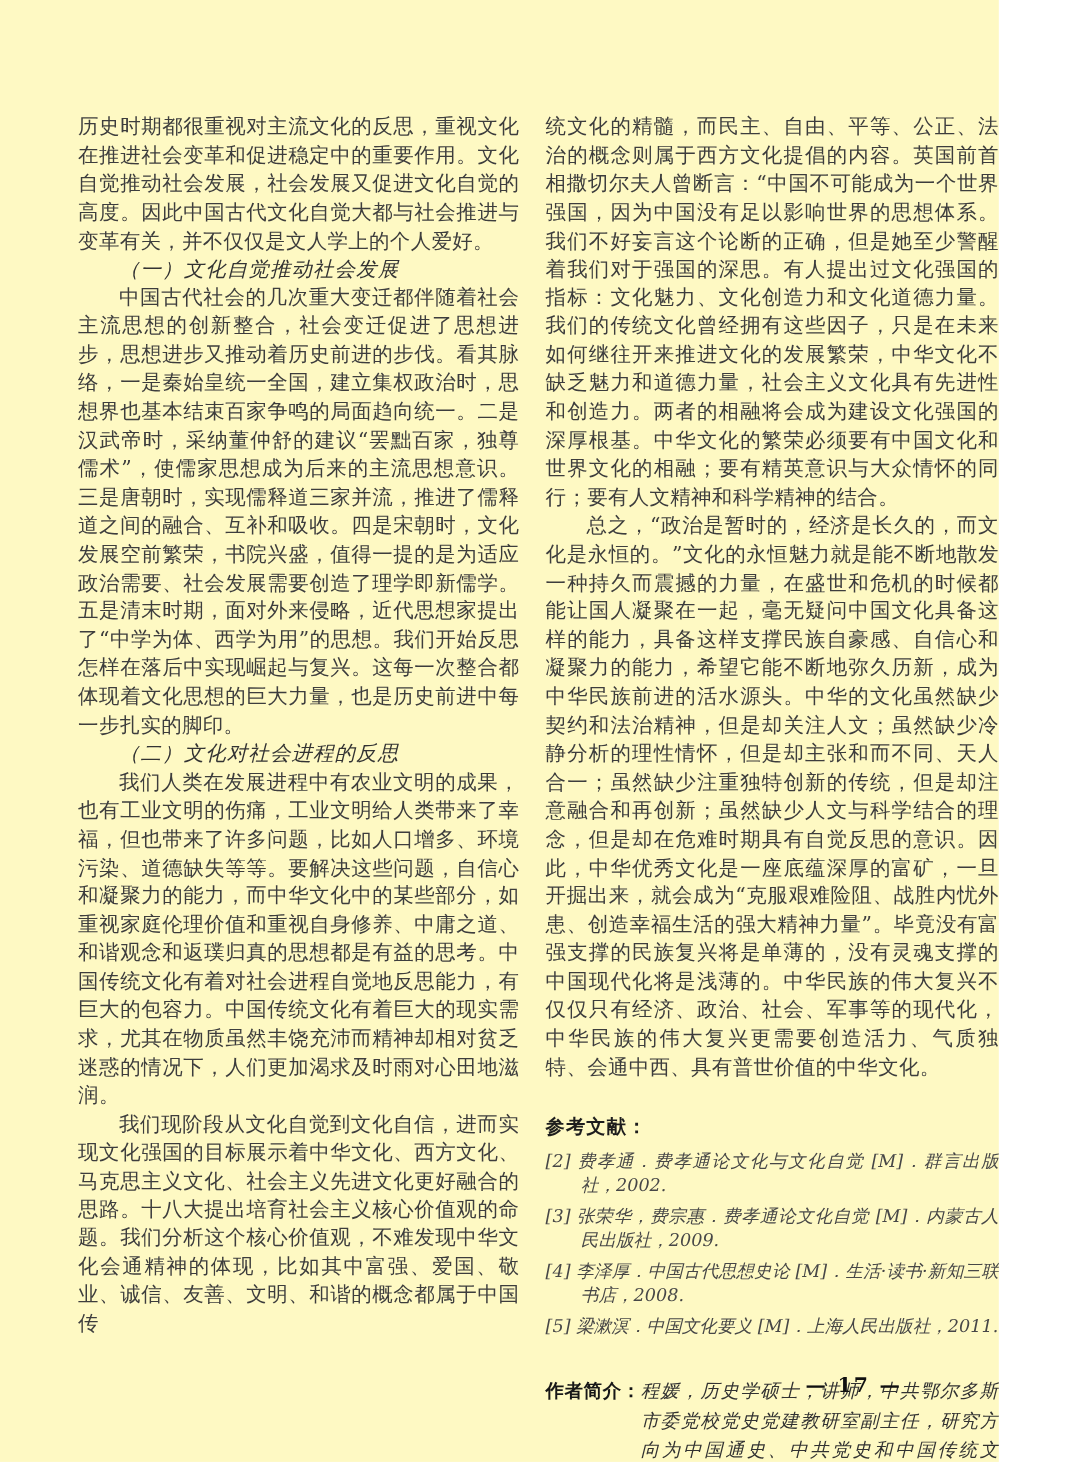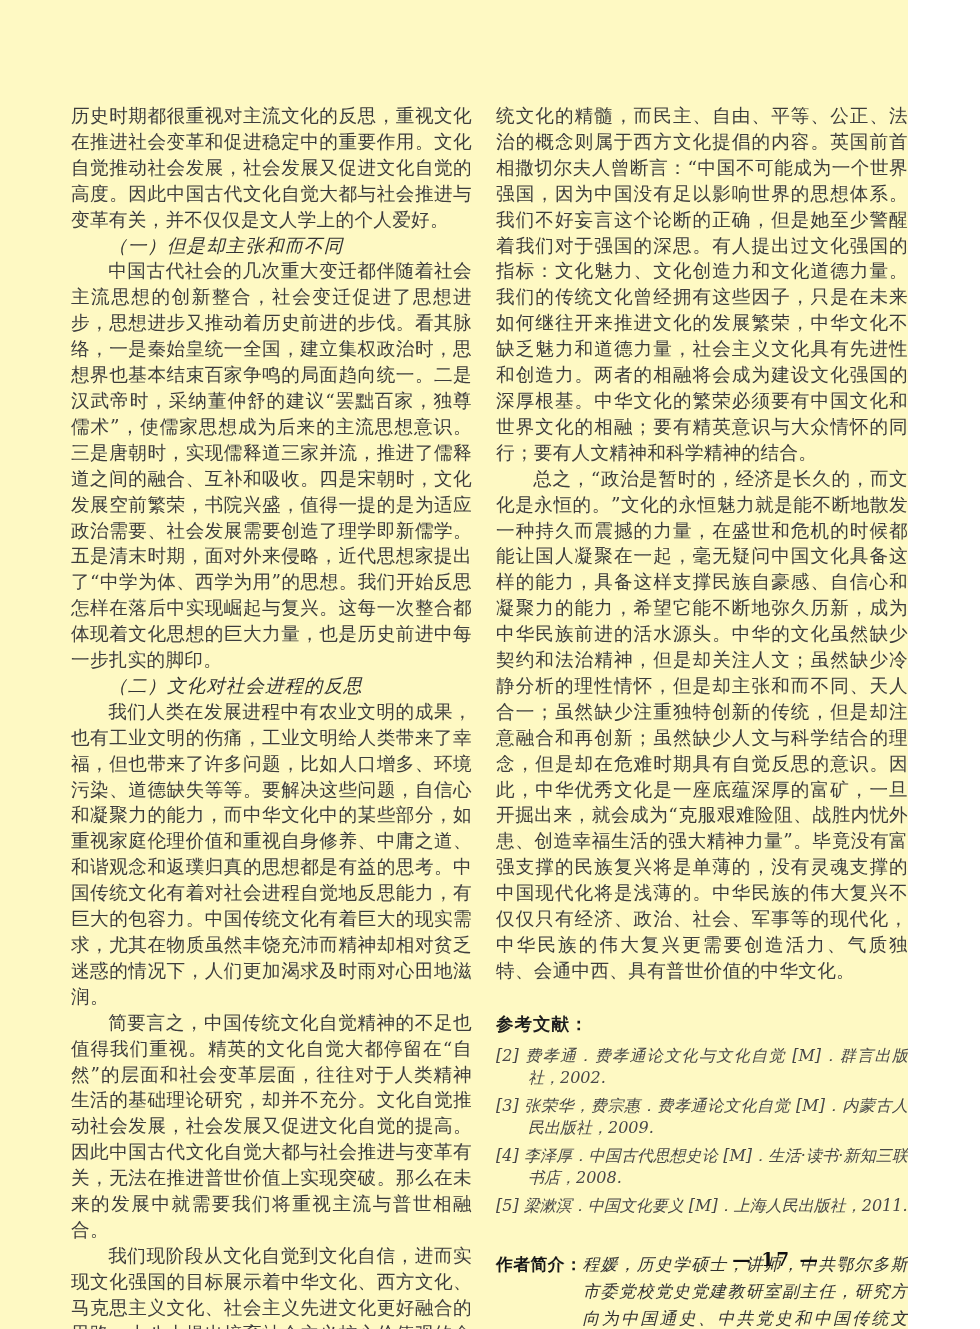--- a/index.html
+++ b/index.html
@@ -102,25 +102,24 @@
     font-family: "DejaVu Serif", "Liberation Serif", serif;
   }
 </style>
 </head>
 <body>
 
 <div class="page">
 
   <div class="col col-left">
     <p class="body-text no-indent">历史时期都很重视对主流文化的反思，重视文化在推进社会变革和促进稳定中的重要作用。文化自觉推动社会发展，社会发展又促进文化自觉的高度。因此中国古代文化自觉大都与社会推进与变革有关，并不仅仅是文人学上的个人爱好。</p>
-    <p class="sub-heading">（一）但是却主张和而不同</p>
+    <p class="sub-heading">（一）文化自觉推动社会发展</p>
     <p class="body-text">中国古代社会的几次重大变迁都伴随着社会主流思想的创新整合，社会变迁促进了思想进步，思想进步又推动着历史前进的步伐。看其脉络，一是秦始皇统一全国，建立集权政治时，思想界也基本结束百家争鸣的局面趋向统一。二是汉武帝时，采纳董仲舒的建议“罢黜百家，独尊儒术”，使儒家思想成为后来的主流思想意识。三是唐朝时，实现儒释道三家并流，推进了儒释道之间的融合、互补和吸收。四是宋朝时，文化发展空前繁荣，书院兴盛，值得一提的是为适应政治需要、社会发展需要创造了理学即新儒学。五是清末时期，面对外来侵略，近代思想家提出了“中学为体、西学为用”的思想。我们开始反思怎样在落后中实现崛起与复兴。这每一次整合都体现着文化思想的巨大力量，也是历史前进中每一步扎实的脚印。</p>
     <p class="sub-heading">（二）文化对社会进程的反思</p>
     <p class="body-text">我们人类在发展进程中有农业文明的成果，也有工业文明的伤痛，工业文明给人类带来了幸福，但也带来了许多问题，比如人口增多、环境污染、道德缺失等等。要解决这些问题，自信心和凝聚力的能力，而中华文化中的某些部分，如重视家庭伦理价值和重视自身修养、中庸之道、和谐观念和返璞归真的思想都是有益的思考。中国传统文化有着对社会进程自觉地反思能力，有巨大的包容力。中国传统文化有着巨大的现实需求，尤其在物质虽然丰饶充沛而精神却相对贫乏迷惑的情况下，人们更加渴求及时雨对心田地滋润。</p>
-    <p class="body-text">简要言之，中国传统文化自觉精神的不足也值得我们重视。精英的文化自觉大都停留在“自然”的层面和社会变革层面，往往对于人类精神生活的基础理论研究，却并不充分。文化自觉推动社会发展，社会发展又促进文化自觉的提高。因此中国古代文化自觉大都与社会推进与变革有关，无法在推进普世价值上实现突破。那么在未来的发展中就需要我们将重视主流与普世相融合。</p>
     <p class="body-text">我们现阶段从文化自觉到文化自信，进而实现文化强国的目标展示着中华文化、西方文化、马克思主义文化、社会主义先进文化更好融合的思路。十八大提出培育社会主义核心价值观的命题。我们分析这个核心价值观，不难发现中华文化会通精神的体现，比如其中富强、爱国、敬业、诚信、友善、文明、和谐的概念都属于中国传</p>
   </div>
 
   <div class="col col-right">
     <p class="body-text no-indent">统文化的精髓，而民主、自由、平等、公正、法治的概念则属于西方文化提倡的内容。英国前首相撒切尔夫人曾断言：“中国不可能成为一个世界强国，因为中国没有足以影响世界的思想体系。我们不好妄言这个论断的正确，但是她至少警醒着我们对于强国的深思。有人提出过文化强国的指标：文化魅力、文化创造力和文化道德力量。我们的传统文化曾经拥有这些因子，只是在未来如何继往开来推进文化的发展繁荣，中华文化不缺乏魅力和道德力量，社会主义文化具有先进性和创造力。两者的相融将会成为建设文化强国的深厚根基。中华文化的繁荣必须要有中国文化和世界文化的相融；要有精英意识与大众情怀的同行；要有人文精神和科学精神的结合。</p>
     <p class="body-text">总之，“政治是暂时的，经济是长久的，而文化是永恒的。”文化的永恒魅力就是能不断地散发一种持久而震撼的力量，在盛世和危机的时候都能让国人凝聚在一起，毫无疑问中国文化具备这样的能力，具备这样支撑民族自豪感、自信心和凝聚力的能力，希望它能不断地弥久历新，成为中华民族前进的活水源头。中华的文化虽然缺少契约和法治精神，但是却关注人文；虽然缺少冷静分析的理性情怀，但是却主张和而不同、天人合一；虽然缺少注重独特创新的传统，但是却注意融合和再创新；虽然缺少人文与科学结合的理念，但是却在危难时期具有自觉反思的意识。因此，中华优秀文化是一座底蕴深厚的富矿，一旦开掘出来，就会成为“克服艰难险阻、战胜内忧外患、创造幸福生活的强大精神力量”。毕竟没有富强支撑的民族复兴将是单薄的，没有灵魂支撑的中国现代化将是浅薄的。中华民族的伟大复兴不仅仅只有经济、政治、社会、军事等的现代化，中华民族的伟大复兴更需要创造活力、气质独特、会通中西、具有普世价值的中华文化。</p>
 
     <div class="references">
       <p class="ref-heading">参考文献：</p>
       <ul class="ref-list">

